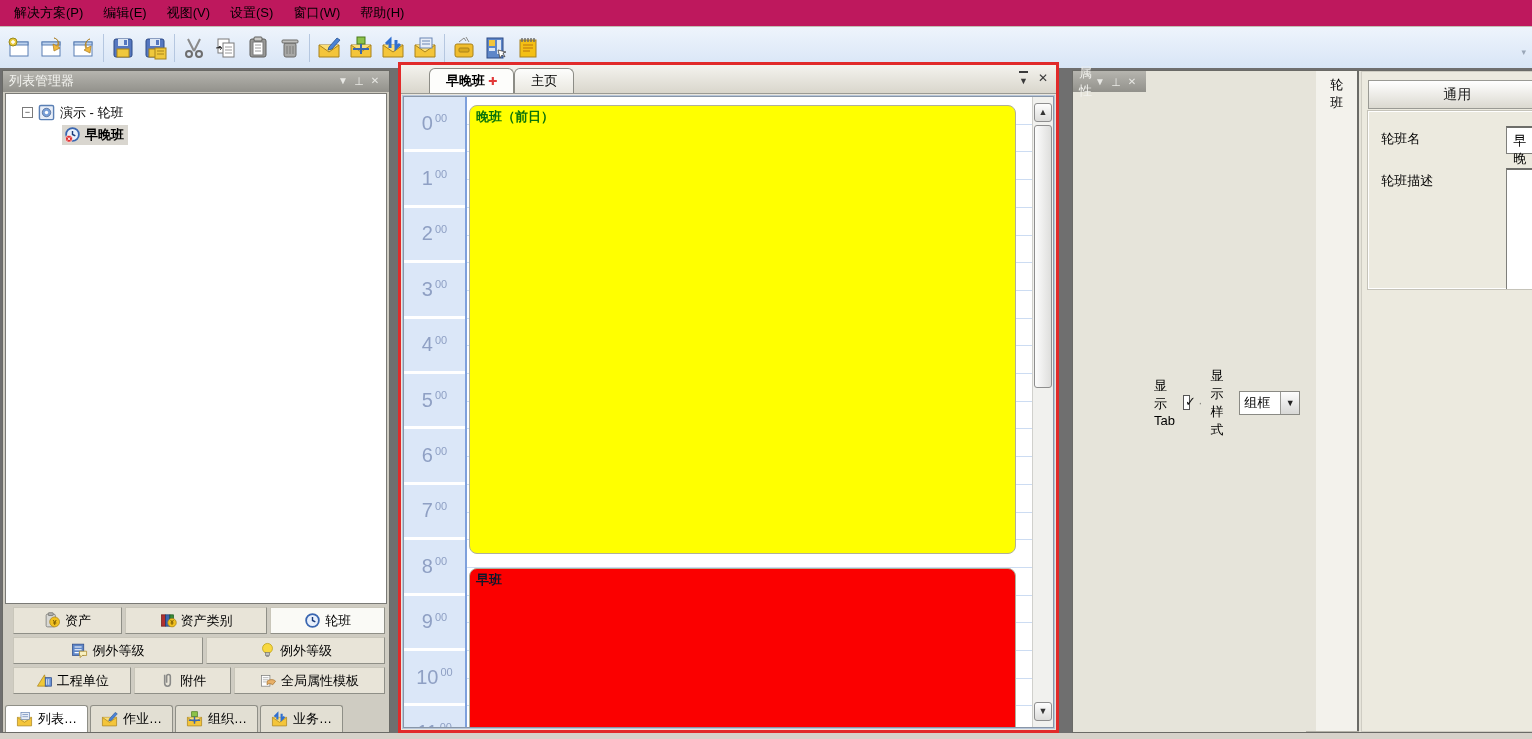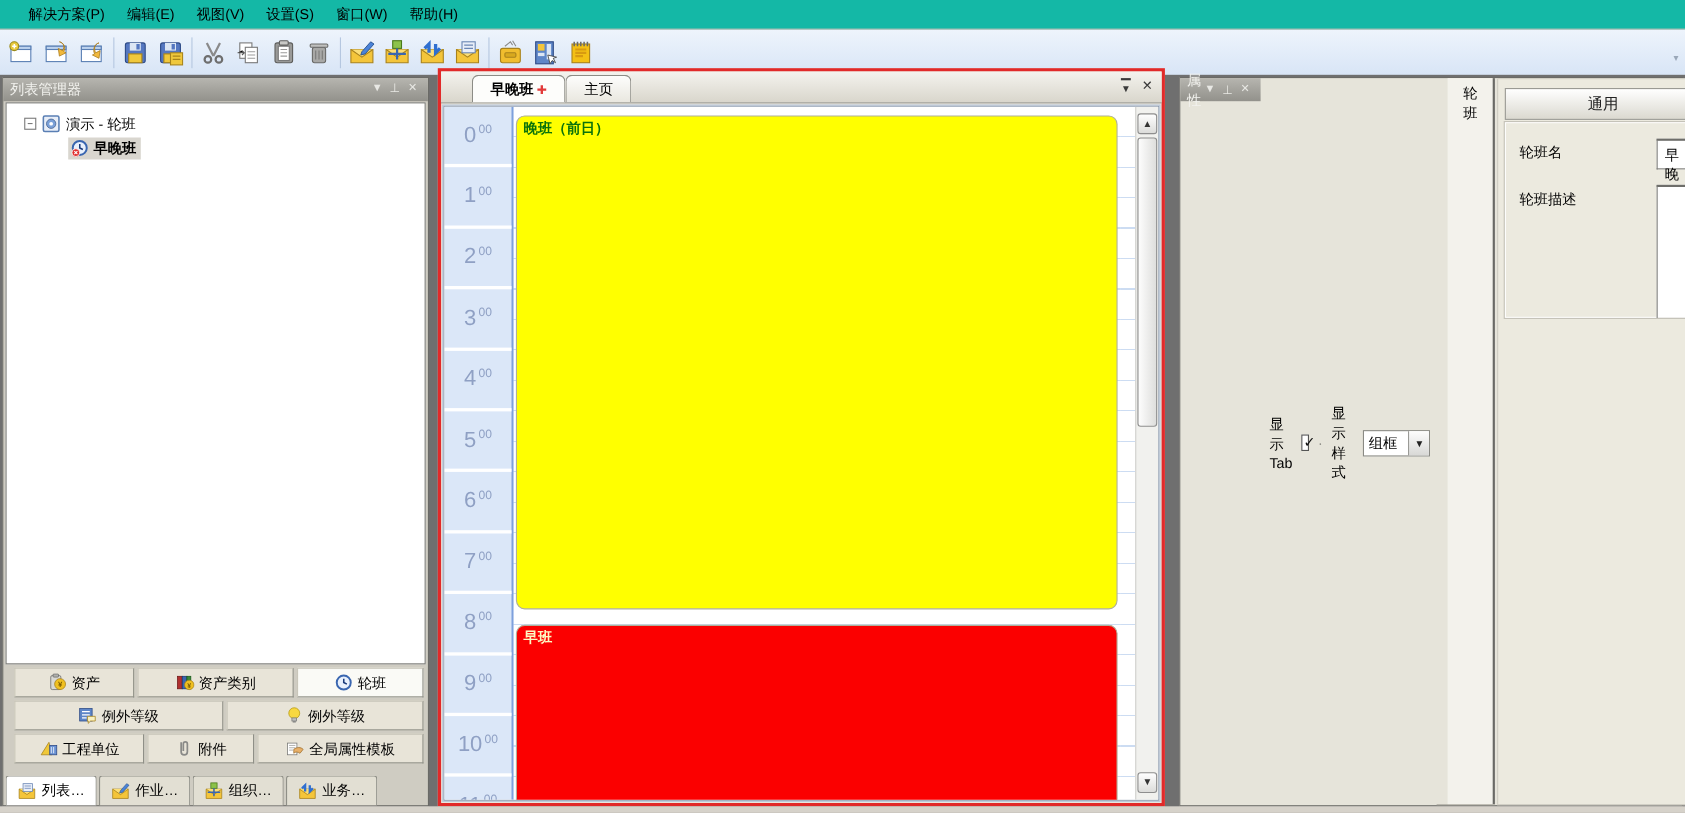--- a/index.html
+++ b/index.html
@@ -1,20 +1,20 @@
 <!DOCTYPE html>
 <html><head>
 <meta charset="utf-8">
 <style>
   * { margin:0; padding:0; box-sizing:border-box; }
   html,body { width:1532px; height:739px; overflow:hidden; }
   body { font-family:"Liberation Sans","DejaVu Sans",sans-serif; font-size:13px; background:#6f6f6f; position:relative; }
 
   
-  .menubar { position:absolute; left:0; top:0; width:1532px; height:27px; background:#14b8a6; border-bottom:1px solid #c2beb4; display:flex; align-items:center; padding-left:20px; gap:0; }
+  .menubar { position:absolute; left:0; top:0; width:1532px; height:27px; background:#be185d; border-bottom:1px solid #c2beb4; display:flex; align-items:center; padding-left:8px; gap:0; }
   .menu-item { padding:4px 14px 4px 6px; color:#000; cursor:default; }
 
   
   .toolbar { position:absolute; left:0; top:27px; width:1532px; height:41px; background:linear-gradient(#eef4fc,#d8e5f6); display:flex; align-items:center; padding-left:4px; }
   .tbtn { width:32px; height:32px; display:flex; align-items:center; justify-content:center; border:1px solid transparent; border-radius:2px; }
   .tsep { width:1px; height:28px; background:#b5c7e0; margin:0 3px; }
   .tbtn svg { width:24px; height:24px; }
   .toolbar-overflow { position:absolute; right:6px; top:20px; color:#9aa7b8; font-size:9px; }
 
   
@@ -515,21 +515,21 @@
       <div class="trow">
           <span class="h">11</span>
           <span class="m">00</span>
         </div>
     </div>
     <div class="sched-body">
       <div class="block" style="top: 8px; height: 448.936px; background: rgb(255, 255, 0);">
         <span class="blabel" style="color: rgb(10, 114, 10);">晚班（前日）</span>
       </div>
       <div class="block" style="top: 470.704px; height: 200.736px; background: rgb(251, 0, 0);">
-        <span class="blabel" style="color: #fef9c3;">早班</span>
+        <span class="blabel" style="color: #0f172a;">早班</span>
       </div>
     </div>
     <div class="gutter"></div>
     <div class="vscroll">
       <div class="varrow up">▲</div>
       <div class="vthumb"></div>
       <div class="varrow down">▼</div>
     </div>
   </div>
 </div>

